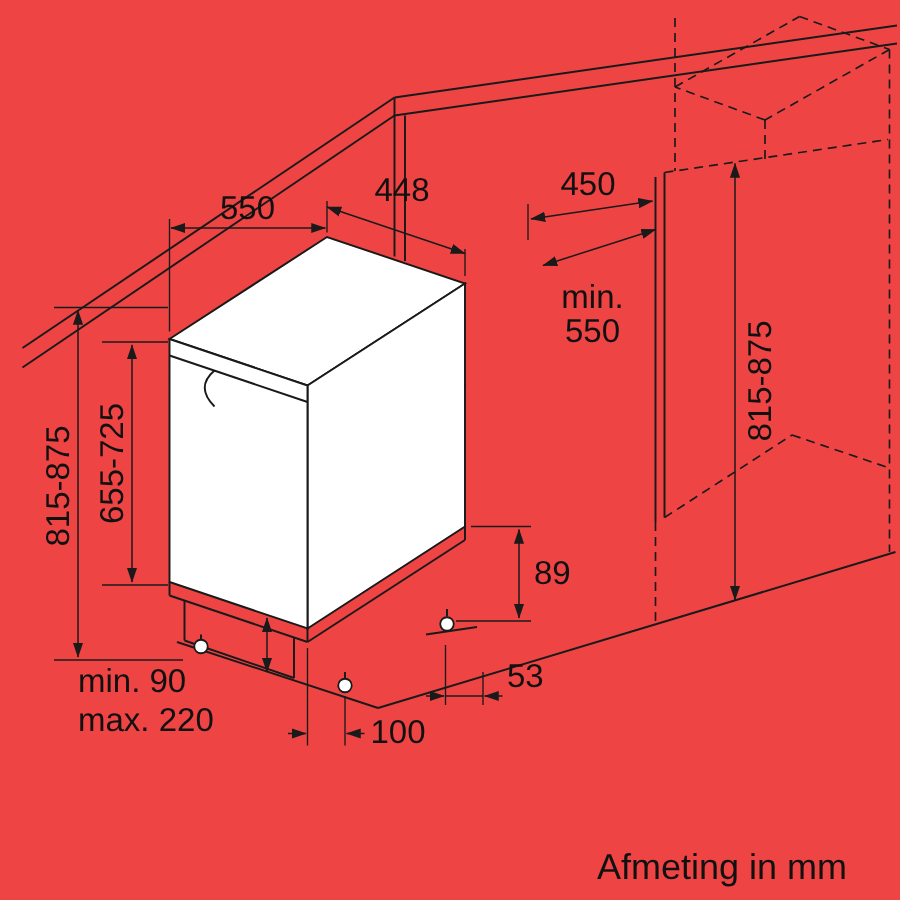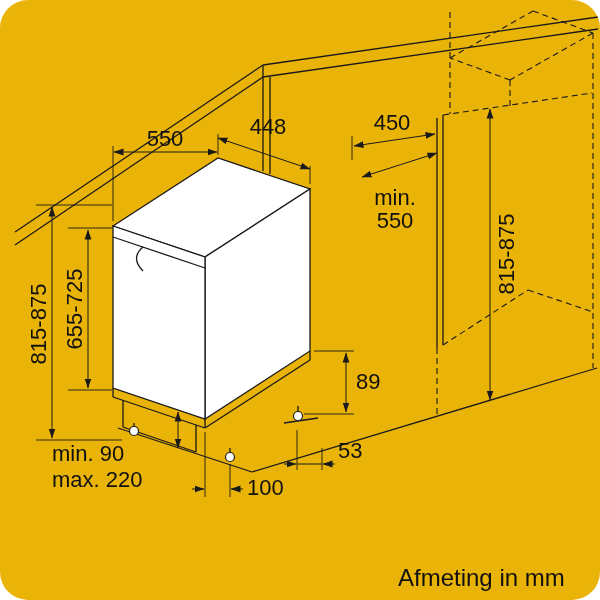--- a/index.html
+++ b/index.html
@@ -1,17 +1,17 @@
 <!DOCTYPE html>
 <html><head>
 <meta charset="utf-8">
 <style>
   html,body{margin:0;padding:0;background:#fff;}
-  .stage{position:relative;width:600px;height:600px;background:#eab308;overflow:hidden;
-         font-family:"Liberation Sans",sans-serif;border-radius:28px;}
+  .stage{position:relative;width:600px;height:600px;background:#ef4444;overflow:hidden;
+         font-family:"Liberation Sans",sans-serif;}
   svg{position:absolute;left:0;top:0;}
   .ln{fill:none;stroke:#1a1a1a;stroke-width:1.3;stroke-linejoin:miter;}
   .face{fill:#ffffff;stroke:#1a1a1a;stroke-width:1.3;}
   .dash{fill:none;stroke:#1a1a1a;stroke-width:1.1;stroke-dasharray:6 4;}
   .dim{fill:none;stroke:#1a1a1a;stroke-width:1;}
   .ext{fill:none;stroke:#1a1a1a;stroke-width:0.9;}
   .lbl{font-family:"Liberation Sans",sans-serif;font-size:22px;fill:#111;}
   .cap{font-family:"Liberation Sans",sans-serif;font-size:24px;fill:#111;}
   .foot{fill:#ffffff;stroke:#1a1a1a;stroke-width:1.2;}
 </style>

